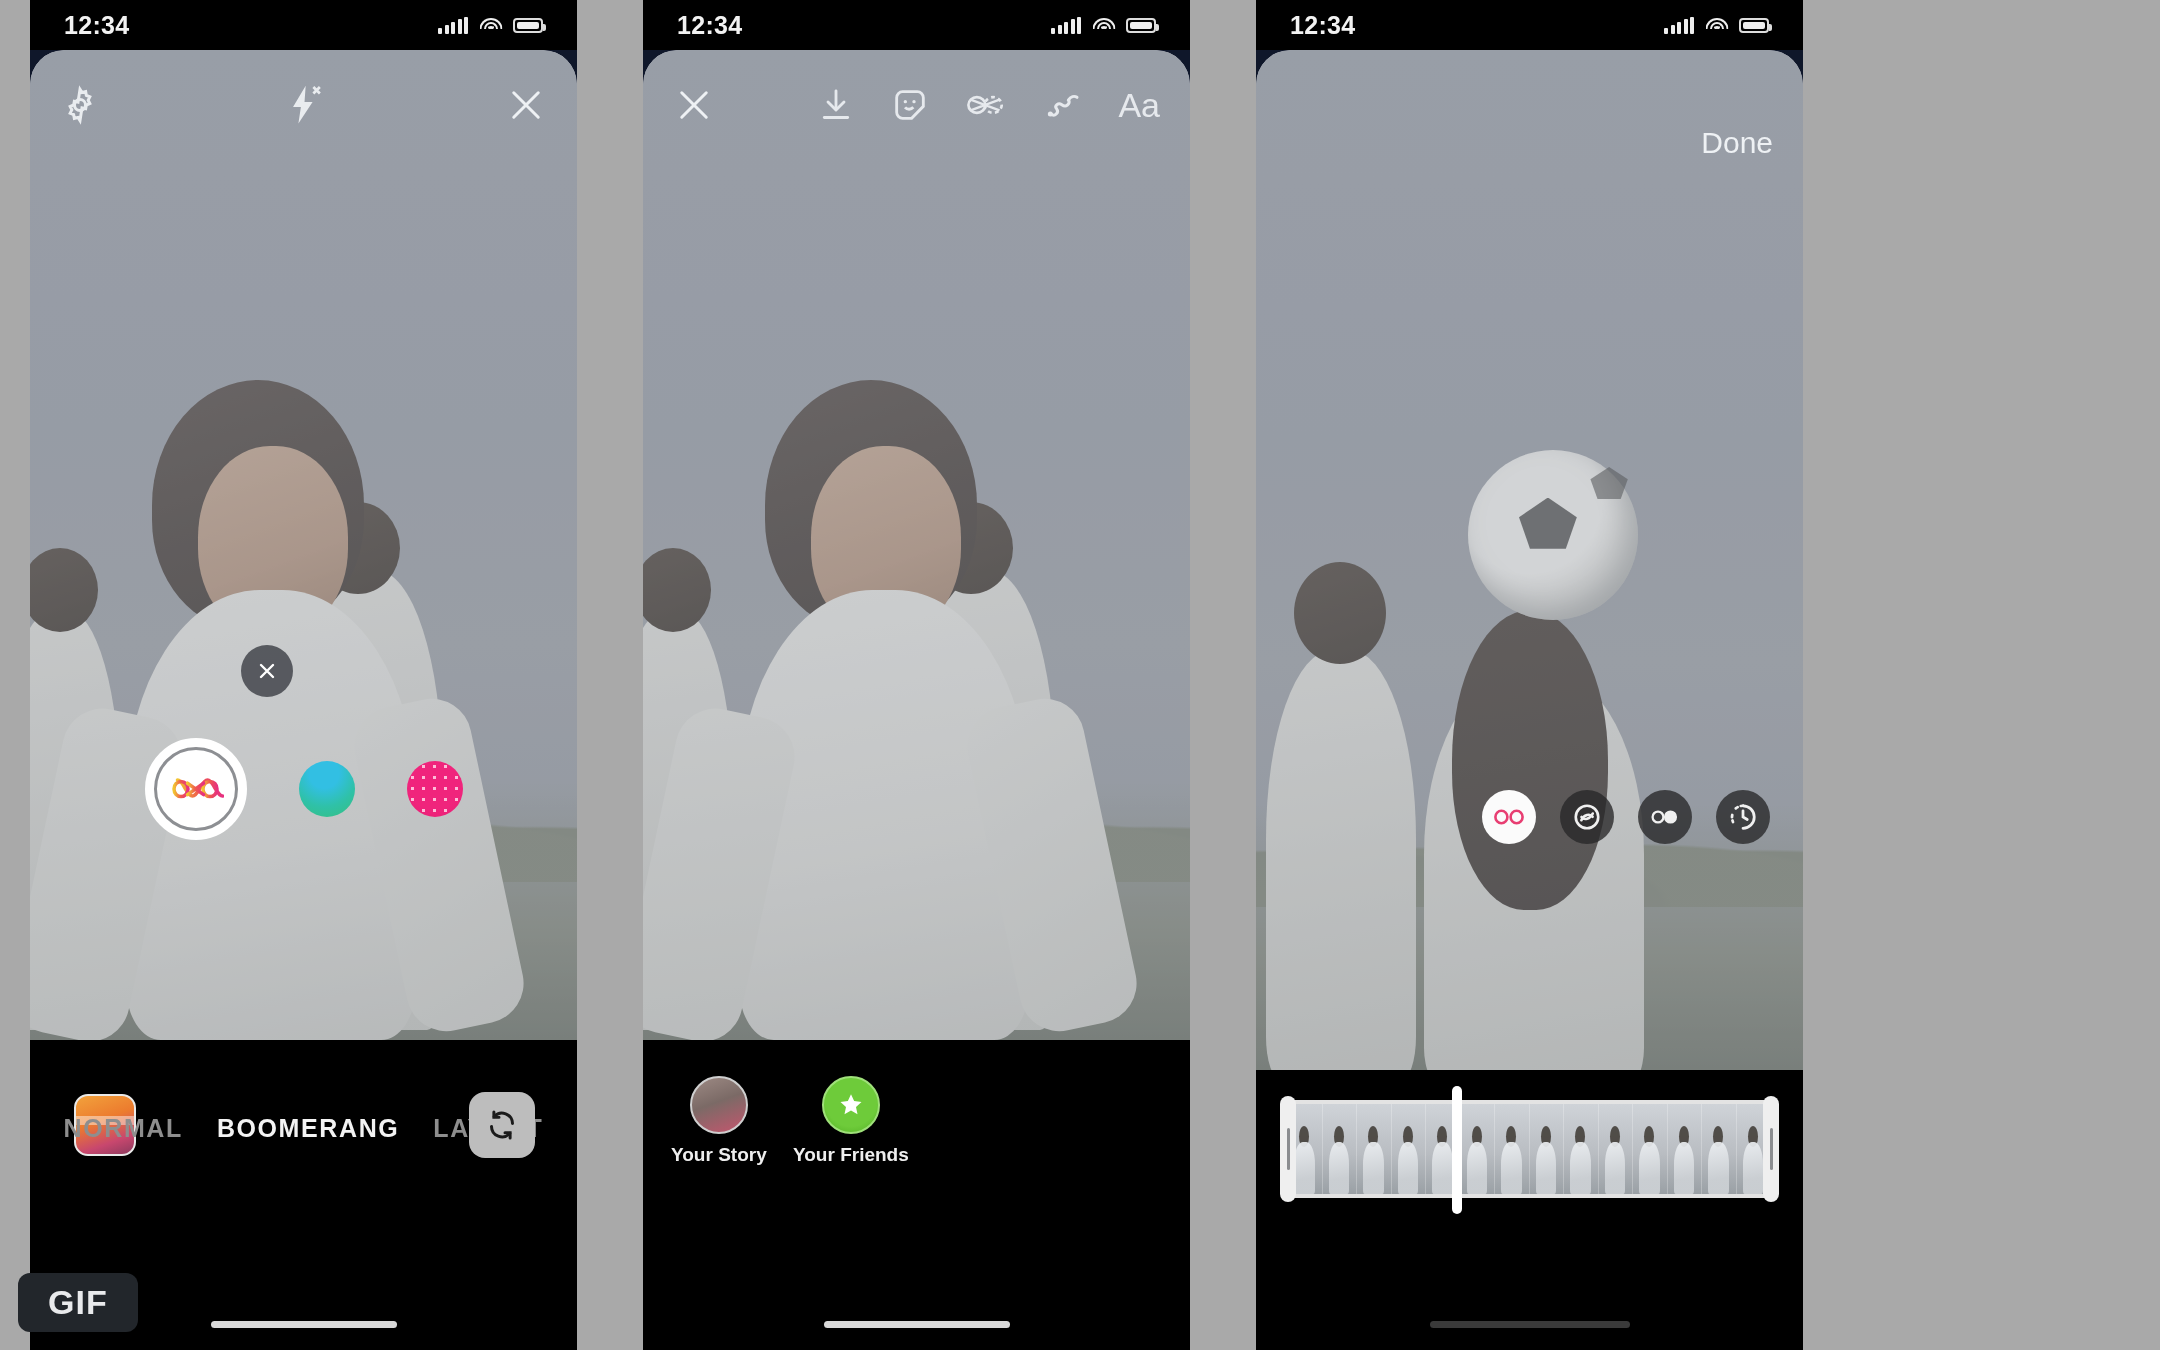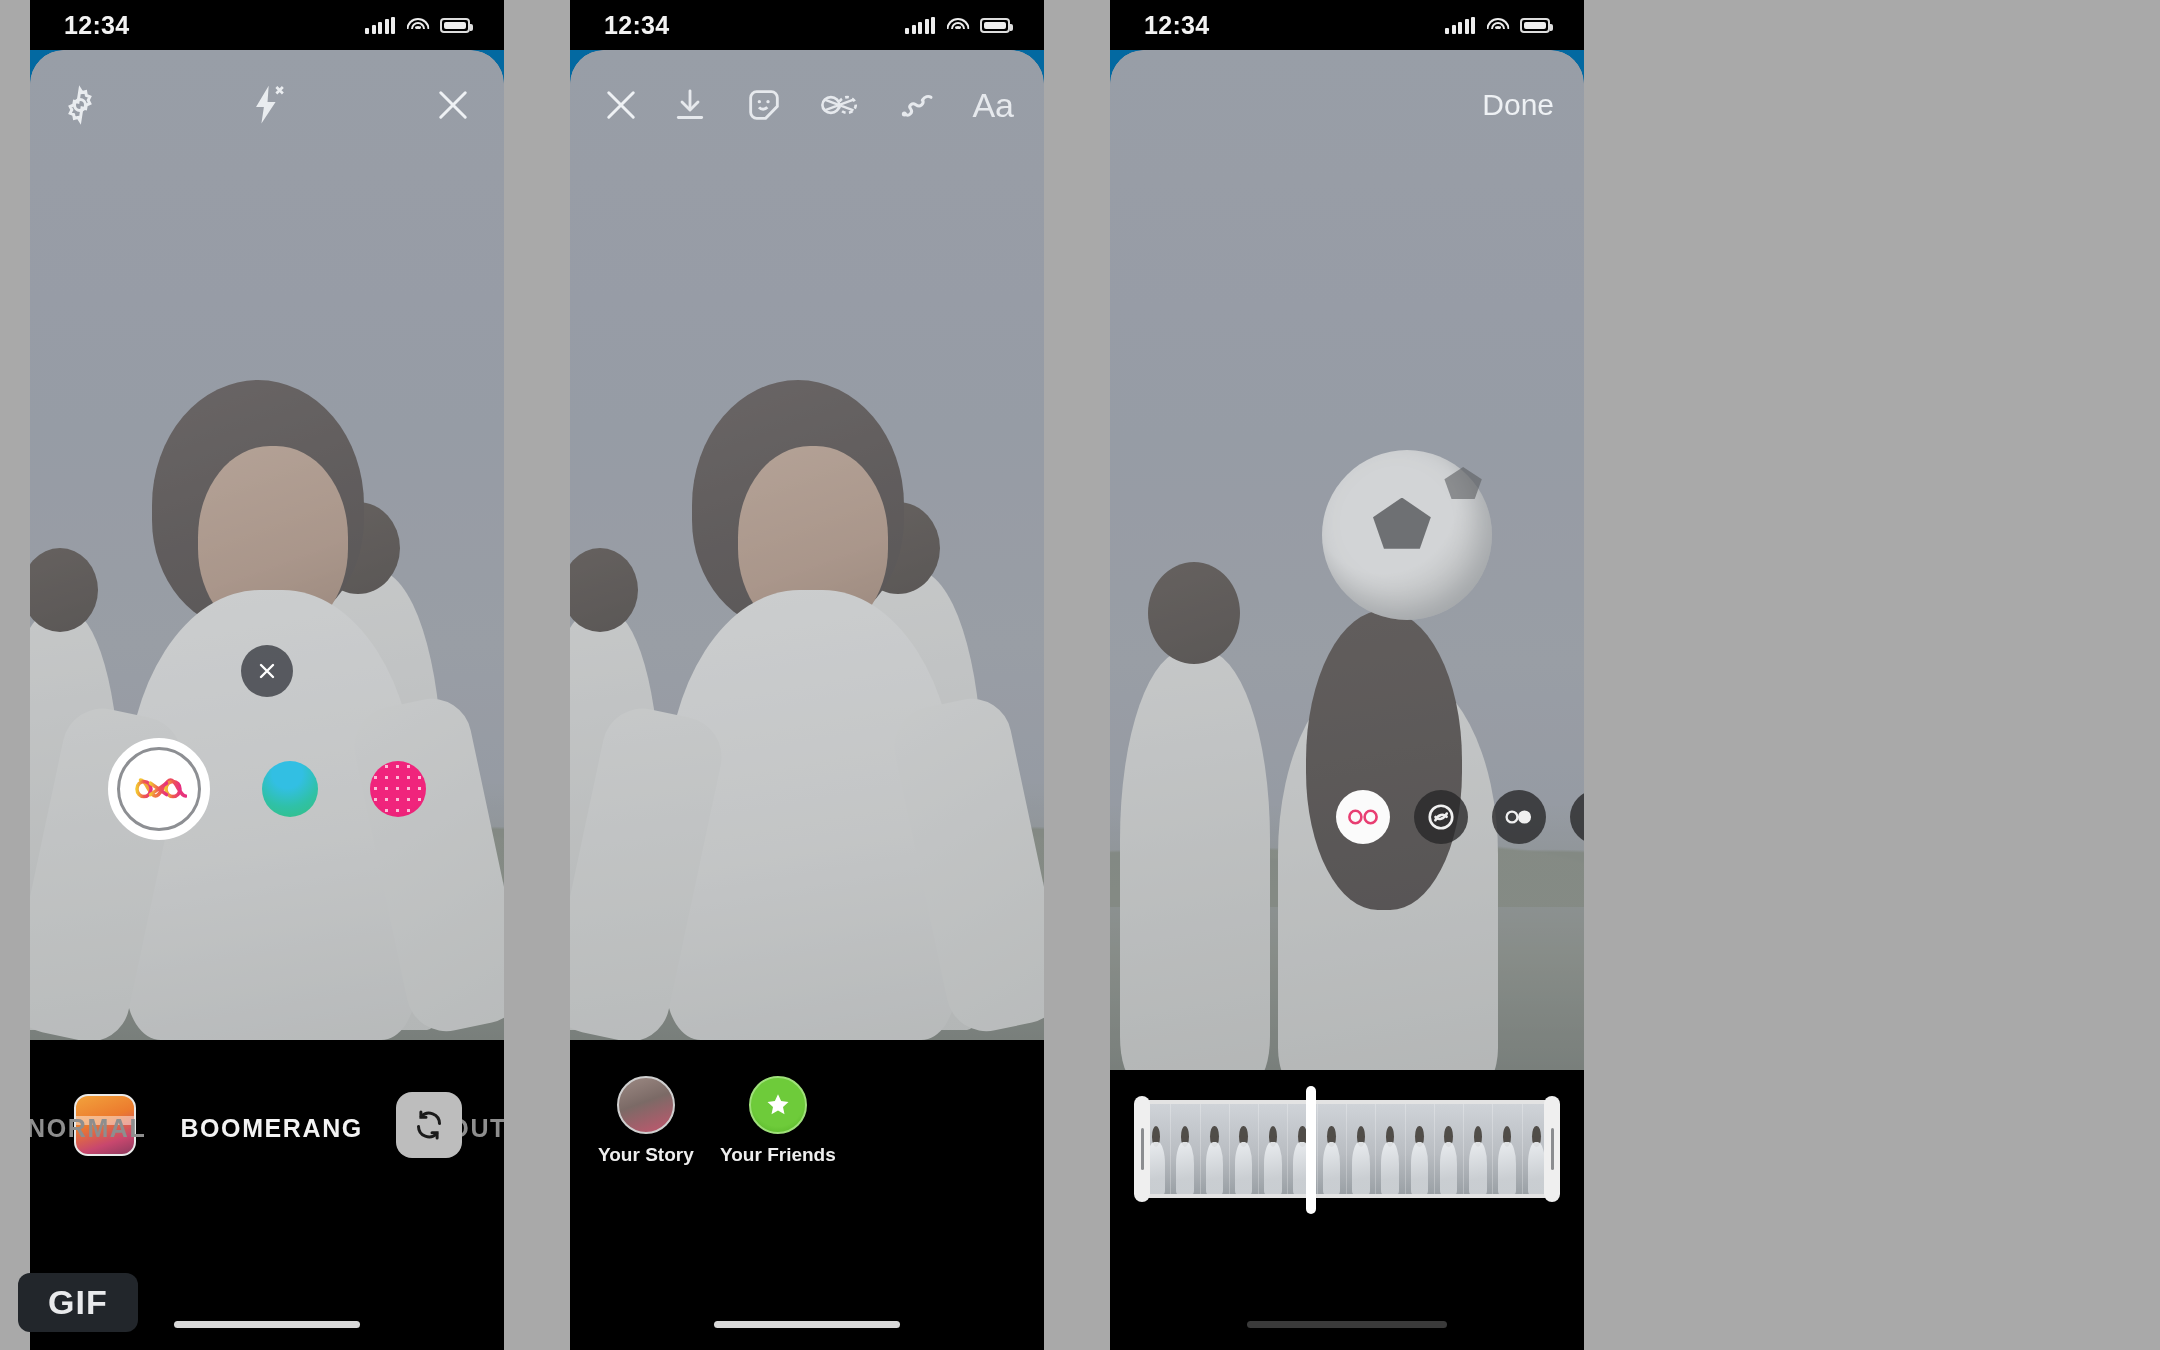--- a/index.html
+++ b/index.html
@@ -10,22 +10,22 @@
   }
   .stage{
     position:relative; width:2160px; height:1350px;
     background:#a9a9a9;
     display:flex; align-items:flex-start; justify-content:flex-start;
   }
 
   
   .phone{
     position:relative;
-    width:474px; height:1350px;
-    background:#0369a1;
+    width:547px; height:1350px;
+    background:#0f172a;
     overflow:hidden;
     flex:0 0 auto;
   }
   .phone.p1{ margin-left:30px; }
   .phone.p2{ margin-left:66px; }
   .phone.p3{ margin-left:66px; }
 
   
   .statusbar{
     position:absolute; top:0; left:0; right:0; height:50px;
@@ -580,21 +580,21 @@
           <div class="horizon"></div>
           <div class="bgperson" style="left:10px; top:600px; width:150px; height:430px;"></div>
           <div class="bghead" style="left:38px; top:512px; width:92px; height:102px;"></div>
           <div class="bgperson" style="left:168px; top:620px; width:220px; height:420px;"></div>
           <div class="ponytail" style="left:196px; top:560px; width:156px; height:300px;"></div>
           <div class="ball" style="left:212px; top:400px; width:170px; height:170px;"></div>
           <div class="frost"></div>
         </div>
       </div>
 
-      <div class="topbar" style="justify-content:flex-end;">
+      <div class="topbar" style="justify-content:flex-end;align-items:flex-end;">
         <div style="color:#eef1f4; font-size:30px;">
           <span>Done</span>
         </div>
       </div>
 
       <div class="fxrow" style="left:226px; top:740px;">
         <div class="fx active">
           <svg width="32" height="18" viewBox="0 0 32 18" fill="none" stroke="#e83e72" stroke-width="2.6" stroke-linecap="round">
             <ellipse cx="8.4" cy="9" rx="6" ry="6.3"></ellipse>
               <ellipse cx="23.6" cy="9" rx="6" ry="6.3"></ellipse>

